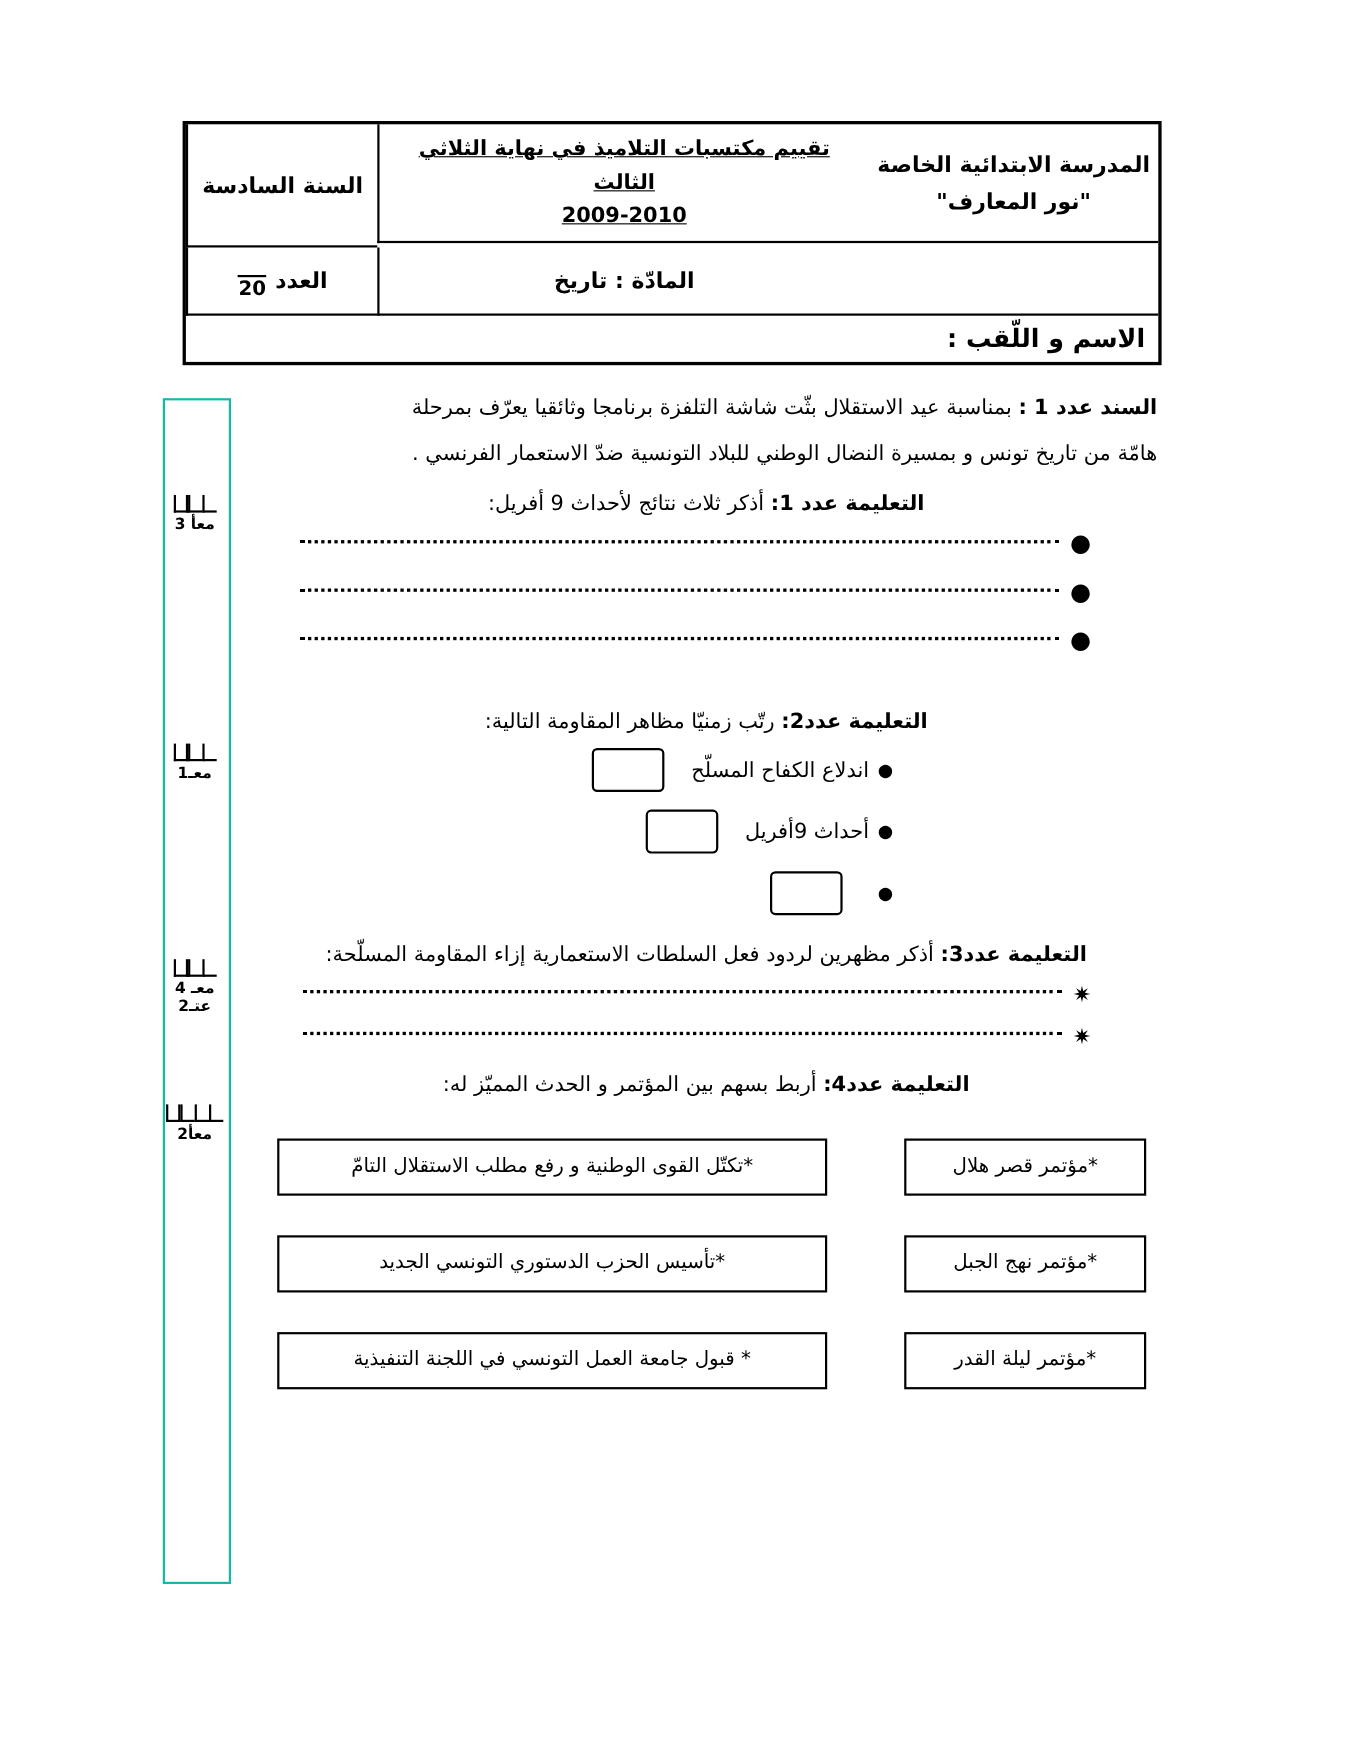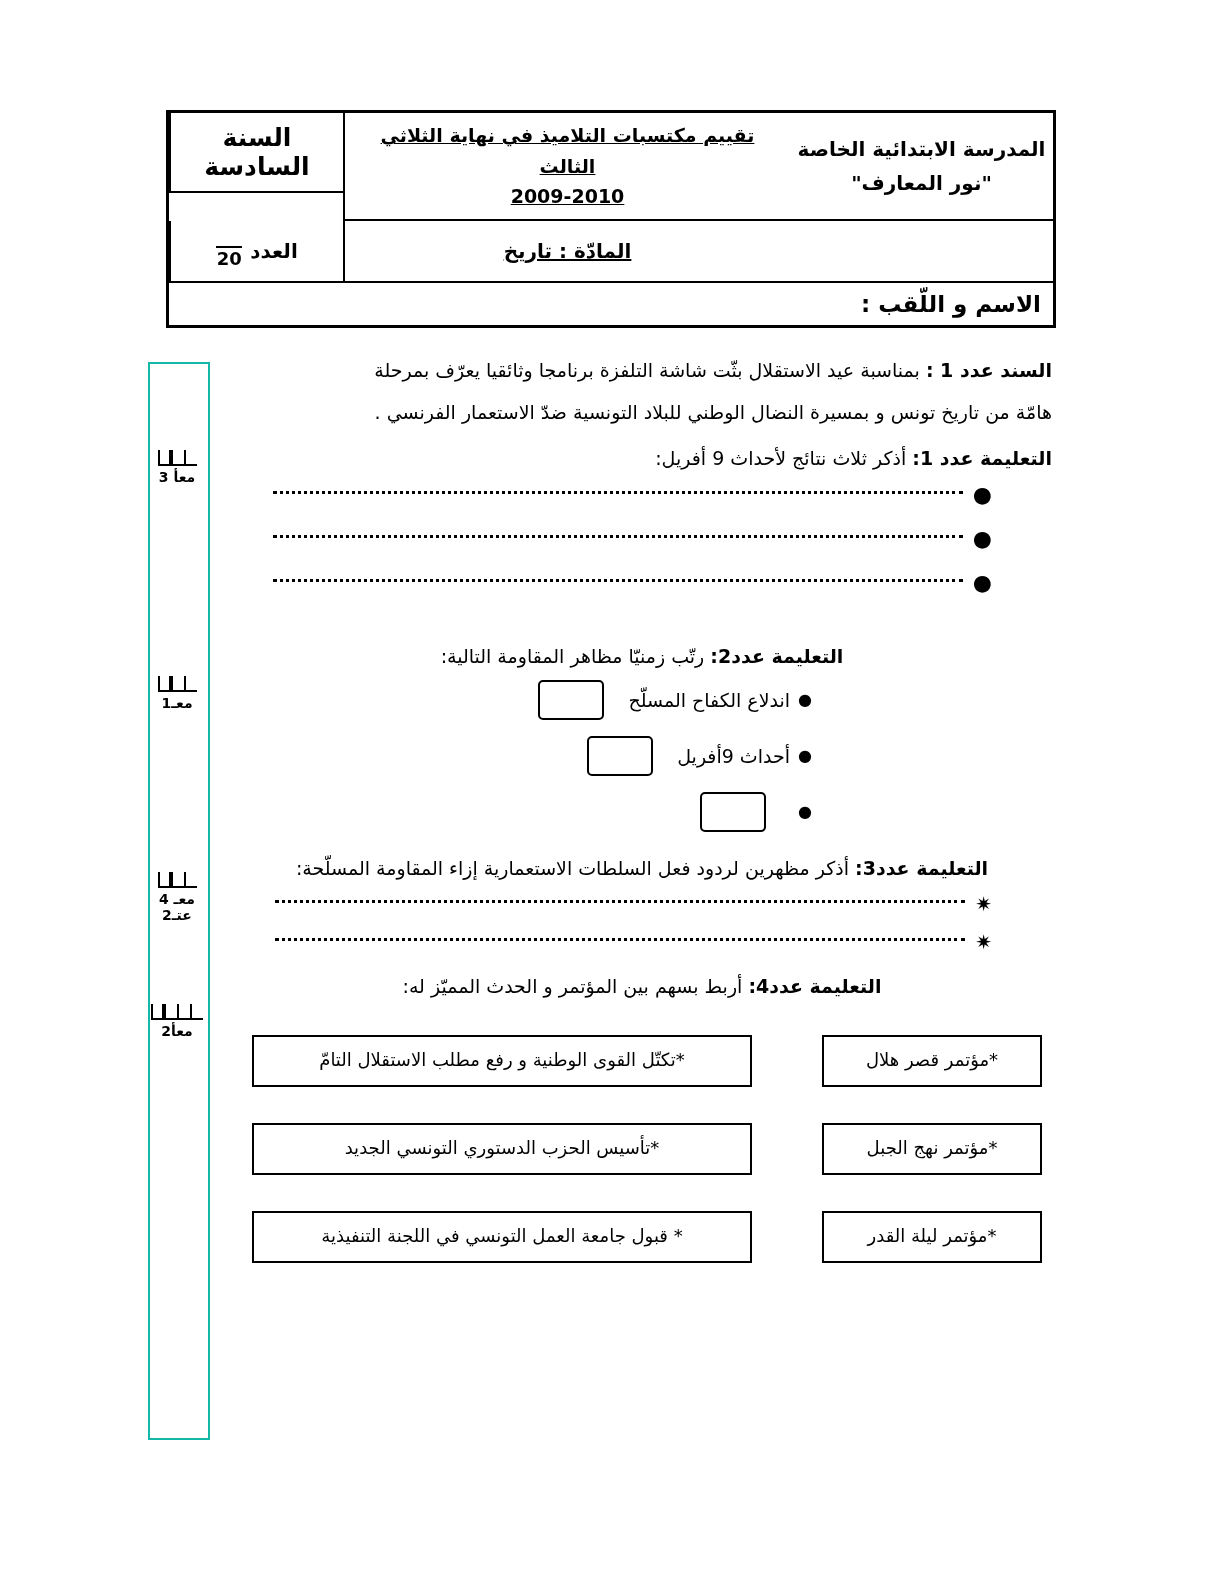--- a/index.html
+++ b/index.html
@@ -58,30 +58,29 @@
     width: 447px;
     height: 108px;
     flex-direction: column;
     font-weight: bold;
     font-size: 19px;
     line-height: 1.6;
     text-decoration: underline;
   }
   .cell-year {
     width: 174px;
-    height: 80px;
-    font-weight: bold;
-    font-size: 25px;
+    height: 112px;
+    font-weight: bold;
+    font-size: 20px;
   }
   .cell-subject {
     width: 447px;
     height: 62px;
     font-weight: bold;
     font-size: 20px;
-    text-decoration: underline;
   }
   .cell-mark {
     width: 174px;
     height: 62px;
     font-weight: bold;
     font-size: 20px;
     gap: 8px;
   }
   .frac {
     display: inline-flex;
@@ -122,21 +121,21 @@
   .para {
     margin: 0 0 6px 0;
     text-align: justify;
     text-align-last: right;
   }
 
   .instr {
     margin: 10px 0 6px 0;
     font-size: 19px;
   }
-  .instr-1 { }
+  .instr-1 { text-align: center; }
 
   
   .dot-list {
     list-style: none;
     margin: 8px 0 0 0;
     padding: 0;
   }
   .dot-item {
     display: flex;
     flex-direction: row;

